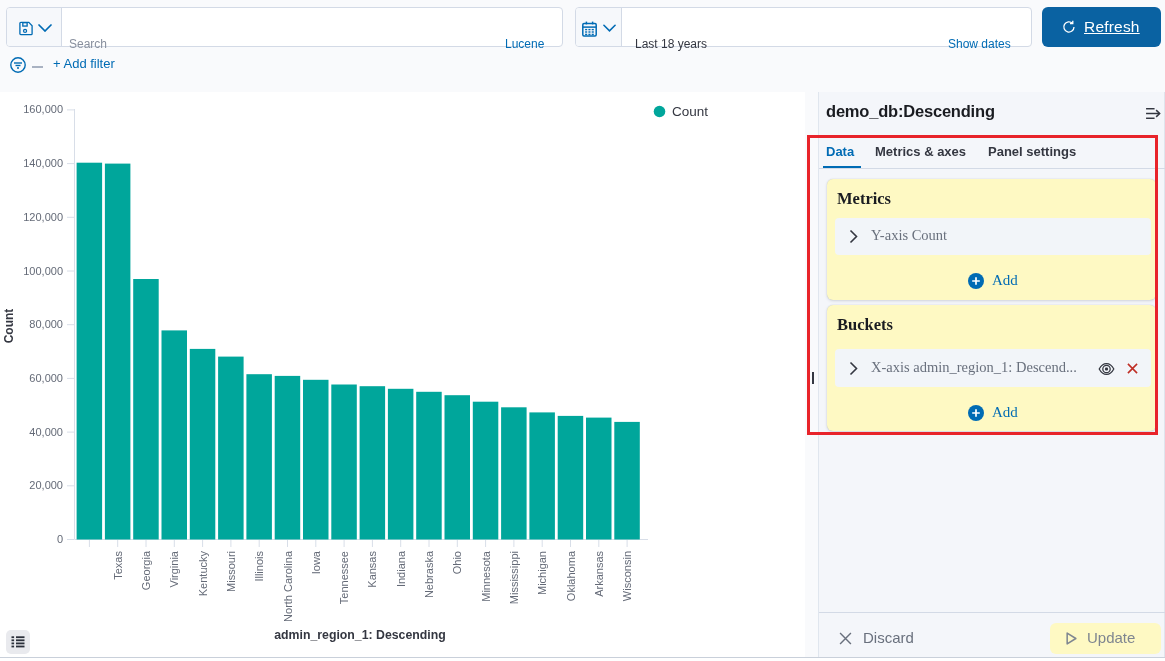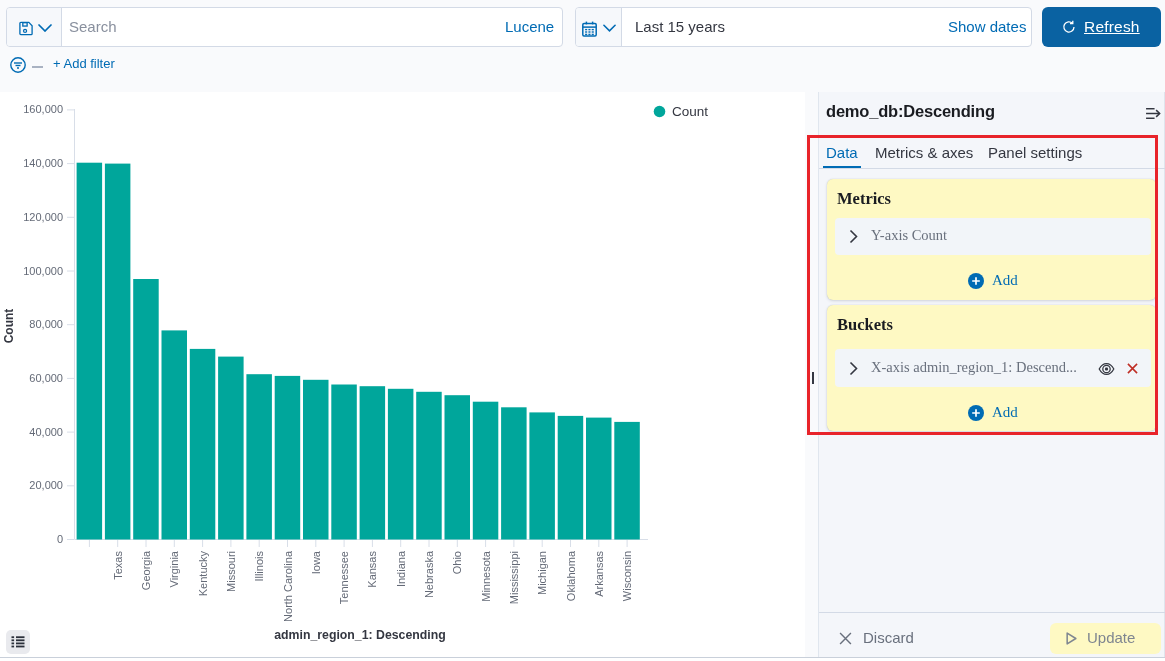--- a/index.html
+++ b/index.html
@@ -7,40 +7,40 @@
     font-family:"Liberation Sans", sans-serif; }
   .abs { position:absolute; }
   #stage { position:relative; width:1165px; height:661px; background:#f9fafc; }
 
   
   .inputgrp { position:absolute; top:7px; height:40px; background:#fff;
     border:1px solid #d3dae6; border-radius:4px; }
   #grp-search { left:6px; width:557px; }
   #grp-date { left:575px; width:457px; }
   .divline { position:absolute; top:0; width:1px; height:38px; background:#d3dae6; }
-  .phtext { position:absolute; top:0; line-height:38px; font-size:15px; color:#89909e; }
+  .phtext { position:absolute; top:17px; line-height:38px; font-size:12px; color:#89909e; }
   #btn-refresh { position:absolute; left:1042px; top:7px; width:119px; height:40px;
     background:#0a62a2; border-radius:6px; color:#fff; }
   #btn-refresh span { position:absolute; left:42px; top:0; line-height:39px;
     font-size:15.5px; text-decoration:underline; font-weight:400; letter-spacing:0.2px;}
 
   
   #row2 { position:absolute; left:0; top:47px; width:1165px; height:45px; }
 
   
   #chart { position:absolute; left:0; top:92px; width:805px; height:565px; background:#fff; }
   #botline { position:absolute; left:0; top:657px; width:1165px; height:1px; background:#c9d0da; z-index:5;}
   #botwhite { position:absolute; left:0; top:658px; width:1165px; height:3px; background:#fff; z-index:5;}
 
   
   #panel { position:absolute; left:818px; top:92px; width:347px; height:565px;
     background:#f4f6fa; border-left:1px solid #e0e6ee; border-right:1px solid #dfe5ed; }
   #panel h1 { position:absolute; left:7px; top:10px; font-size:16.5px; font-weight:700;
     color:#1a1c21; letter-spacing:-0.2px;}
-  .tab { position:absolute; top:52px; font-size:15px; color:#343741; }
+  .tab { position:absolute; top:52px; font-size:13px; color:#343741;font-weight:bold; }
   #tabline { position:absolute; left:0; top:76px; width:347px; height:1px; background:#d3dae6; }
   .card { position:absolute; left:8px; width:329px; background:#fef9c3; border-radius:6px;
     box-shadow:0 1px 3px rgba(60,70,90,0.18), 0 0 1px rgba(60,70,90,0.25);font-family:Liberation Serif, serif; }
   .card h2 { position:absolute; left:10px; top:10px; font-size:16.5px; font-weight:700;
     color:#1a1c21; }
   .aggrow { position:absolute; left:8px; width:316px; background:#f2f5f9; border-radius:4px; }
   .aggtxt { font-size:14.5px; color:#69707d; white-space:nowrap; }
   .addbtn { position:absolute; font-size:15px; color:#006bb4; }
 
   
@@ -90,21 +90,21 @@
           <rect x="6.4" y="10.3" width="2.1" height="1.4"></rect>
           <rect x="9.7" y="10.3" width="2.1" height="1.4"></rect>
         <rect x="3.1" y="12.7" width="2.1" height="1.4"></rect>
           <rect x="6.4" y="12.7" width="2.1" height="1.4"></rect>
           <rect x="9.7" y="12.7" width="2.1" height="1.4"></rect>
       </g>
     </svg>
     <svg class="abs" style="left:27px;top:16px;" width="13" height="8" viewBox="0 0 14 8">
       <path d="M1 1 L7 7 L13 1" fill="none" stroke="#006bb4" stroke-width="1.7" stroke-linecap="round"></path>
     </svg>
-    <div class="phtext" style="left:59px;color:#343741;">Last 15 years</div>
+    <div class="phtext" style="left:59px;color:#343741;">Last 18 years</div>
     <div class="phtext" style="left:372px;color:#006bb4;">Show dates</div>
   </div>
 
   <div id="btn-refresh">
     <svg class="abs" style="left:20px;top:13px;" width="14" height="14" viewBox="0 0 14 14">
       <path d="M12 7 a5.1 5.1 0 1 1 -1.5 -3.7" fill="none" stroke="#fff" stroke-width="1.3"></path>
       <path d="M10.8 0.7 V3.5 H8" fill="none" stroke="#fff" stroke-width="1.3"></path>
     </svg>
     <span>Refresh</span>
   </div>

